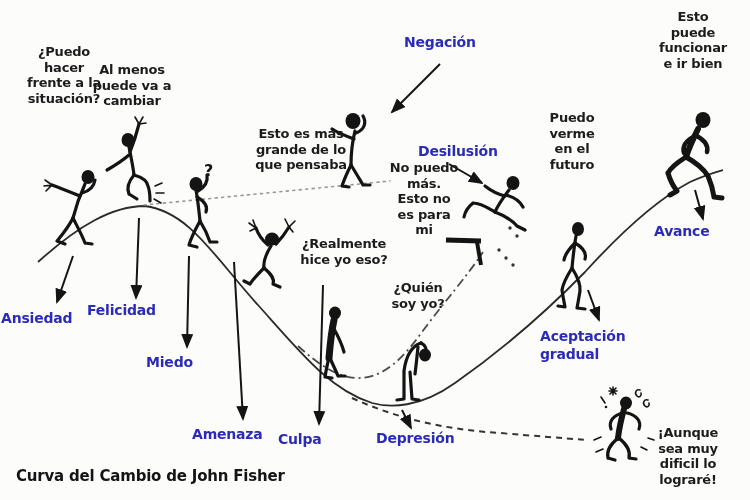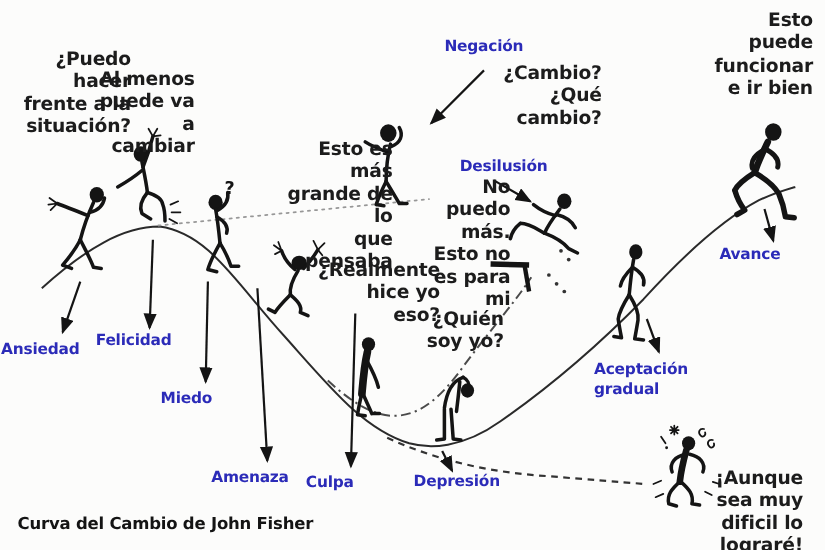--- a/index.html
+++ b/index.html
@@ -3,22 +3,22 @@
 <meta charset="utf-8">
 <style>
   html,body{margin:0;padding:0;}
   #stage{
     position:relative;width:750px;height:500px;
     background:#fcfcfb;overflow:hidden;
     font-family:"DejaVu Sans",sans-serif;
   }
   #drawing{position:absolute;left:0;top:0;width:750px;height:500px;}
   .t{
-    position:absolute;font-weight:bold;font-size:17px;line-height:1.2;
-    color:#1c1c1c;text-align:right;white-space:pre-line;letter-spacing:-0.2px;
+    position:absolute;font-weight:bold;font-size:13px;line-height:1.2;
+    color:#1c1c1c;text-align:center;white-space:pre-line;letter-spacing:-0.2px;
   }
   .lbl{
     position:absolute;font-weight:bold;font-size:14px;line-height:1.25;
     color:#2b2bb8;text-align:left;white-space:pre-line;letter-spacing:-0.2px;
   }
   .caption{
     position:absolute;font-weight:bold;font-size:15px;color:#141414;
     white-space:nowrap;letter-spacing:-0.2px;
   }
   .fig{stroke:#141414;stroke-width:3.2;fill:none;stroke-linecap:round;stroke-linejoin:round;}
@@ -183,31 +183,33 @@
   <div class="t" style="left:9px;   top:44px;  width:110px;">¿Puedo
 hacer
 frente a la
 situación?</div>
   <div class="t" style="left:87px;  top:62px;  width:90px;">Al menos
 puede va a
 cambiar</div>
   <div class="t" style="left:245px; top:126px; width:112px;">Esto es más
 grande de lo
 que pensaba</div>
-  <div class="t" style="left:413px; top:57px;  width:134px;">¿Cambio? ¿Qué
-cambio?</div>
   <div class="t" style="left:288px; top:236px; width:112px;">¿Realmente
 hice yo eso?</div>
   <div class="t" style="left:384px; top:160px; width:80px;">No puedo
 más.
 Esto no
 es para
 mi</div>
   <div class="t" style="left:378px; top:280px; width:80px;">¿Quién
 soy yo?</div>
+  <div class="t" style="left:532px; top:110px; width:80px;">Puedo
+verme
+en el
+futuro</div>
   <div class="t" style="left:647px; top:9px;   width:92px;">Esto
 puede
 funcionar
 e ir bien</div>
   <div class="t" style="left:646px; top:393px; width:84px;margin-top:32px;">¡Aunque
 sea muy
 dificil lo
 lograré!</div>
 
   <div class="lbl" style="left:1px;   top:310px; width:84px;">Ansiedad</div>

